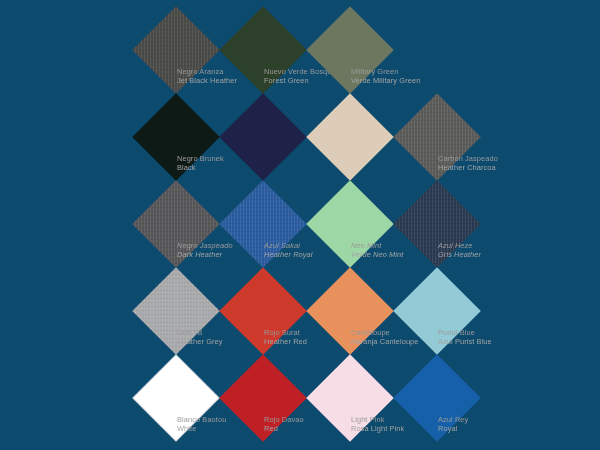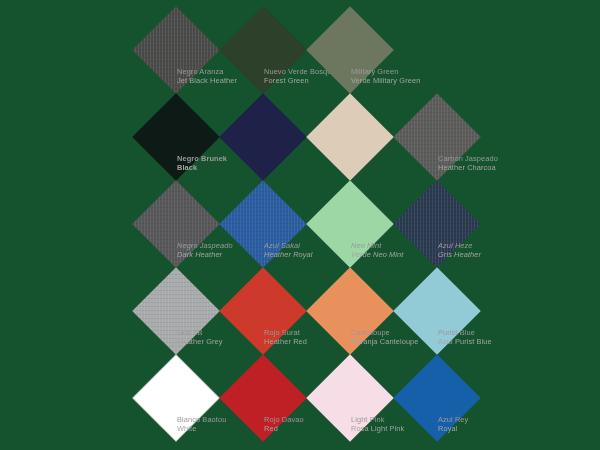--- a/index.html
+++ b/index.html
@@ -84,21 +84,21 @@
     letter-spacing: .1px;
     color: #9a9a9a;
   }
   .label-line.secondary {
     color: #a4a4a4;
   }
 </style>
 </head>
 <body>
 
-<div id="swatch-board" style="background: #14532d;">
+<div id="swatch-board" style="background: #0c4a6e;">
     <div class="swatch-row" style="top: 6px;">
       <div class="swatch-cell" style="left: 133px;">
         <div class="diamond-wrap">
           <div class="diamond heather" title="Negro Aranza / Jet Black Heather" style="background: rgb(74, 74, 72);"></div>
         </div>
         <div class="swatch-labels">
           <span class="label-line">Negro Aranza</span>
           <span class="label-line secondary">Jet Black Heather</span>
         </div>
       </div>
@@ -115,21 +115,21 @@
         <div class="diamond-wrap">
           <div class="diamond" title="Military Green / Verde Military Green" style="background: rgb(109, 119, 96);"></div>
         </div>
         <div class="swatch-labels">
           <span class="label-line">Military Green</span>
           <span class="label-line secondary">Verde Military Green</span>
         </div>
       </div>
     </div>
     <div class="swatch-row" style="top: 93px;">
-      <div class="swatch-cell" style="left: 133px; font-weight: bold;">
+      <div class="swatch-cell" style="left: 133px;">
         <div class="diamond-wrap">
           <div class="diamond" title="Negro Brunek / Black" style="background: rgb(13, 26, 22);"></div>
         </div>
         <div class="swatch-labels">
           <span class="label-line">Negro Brunek</span>
           <span class="label-line secondary">Black</span>
         </div>
       </div>
       <div class="swatch-cell" style="left: 220px;">
         <div class="diamond-wrap">

